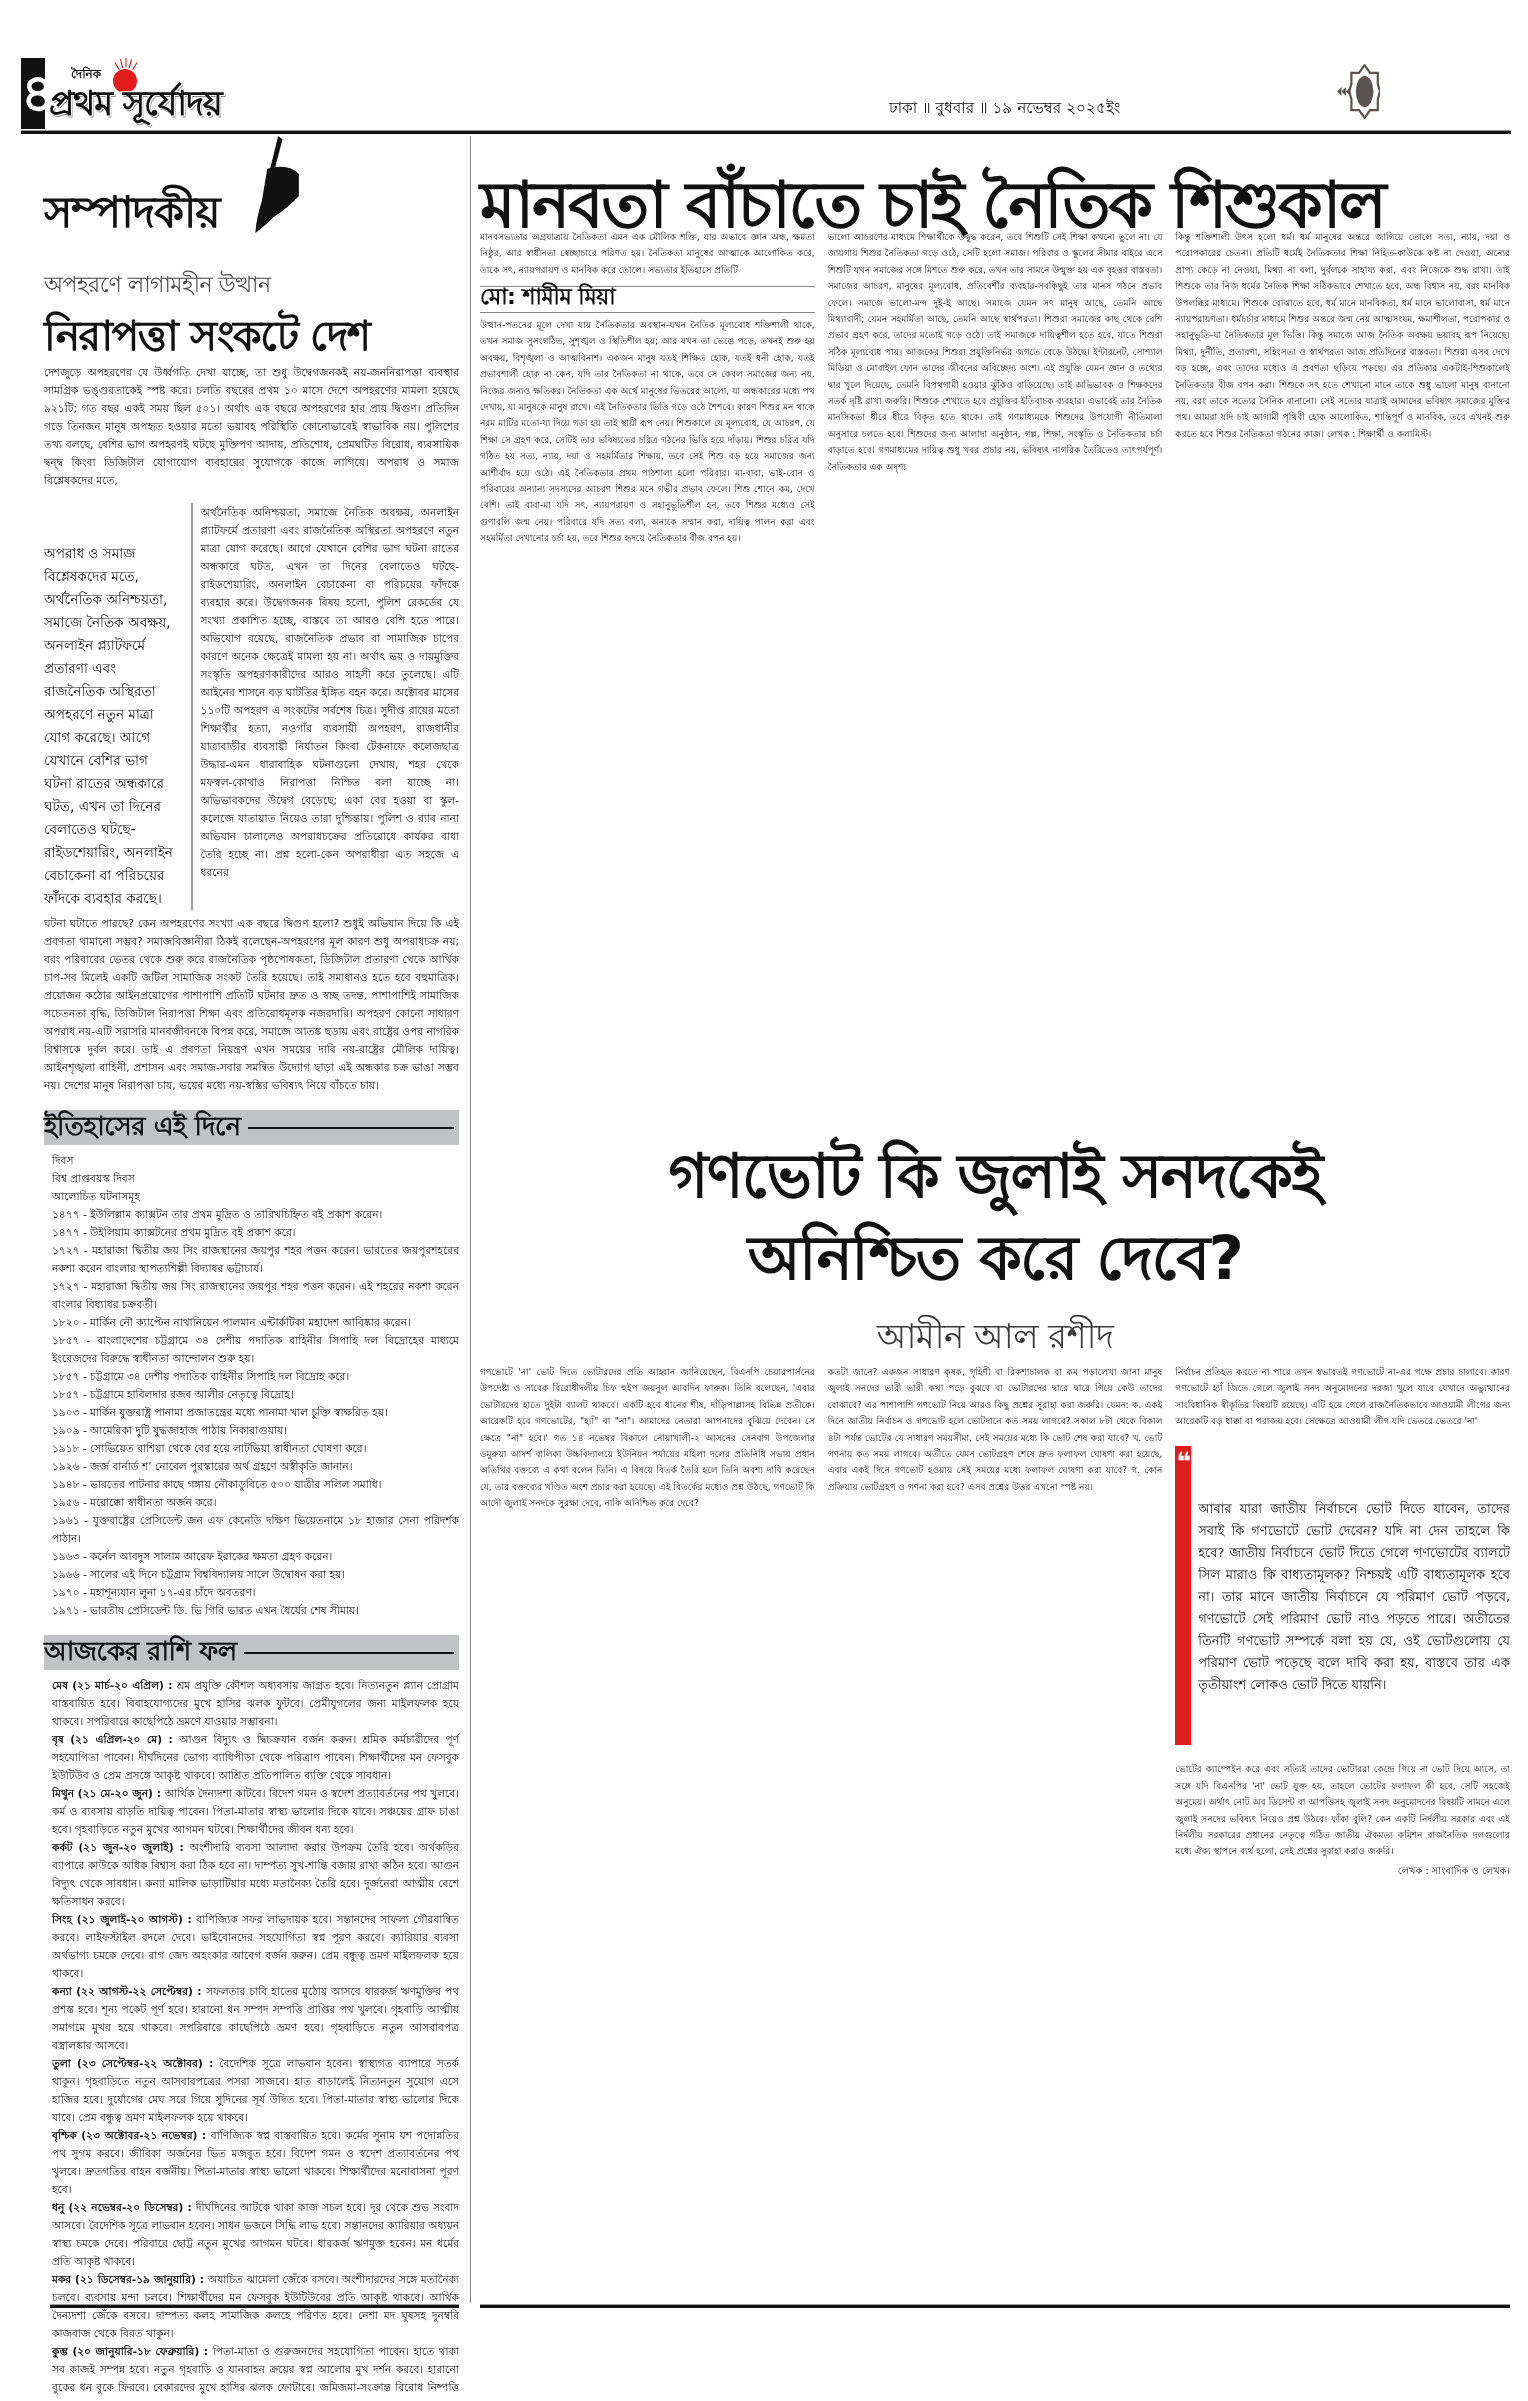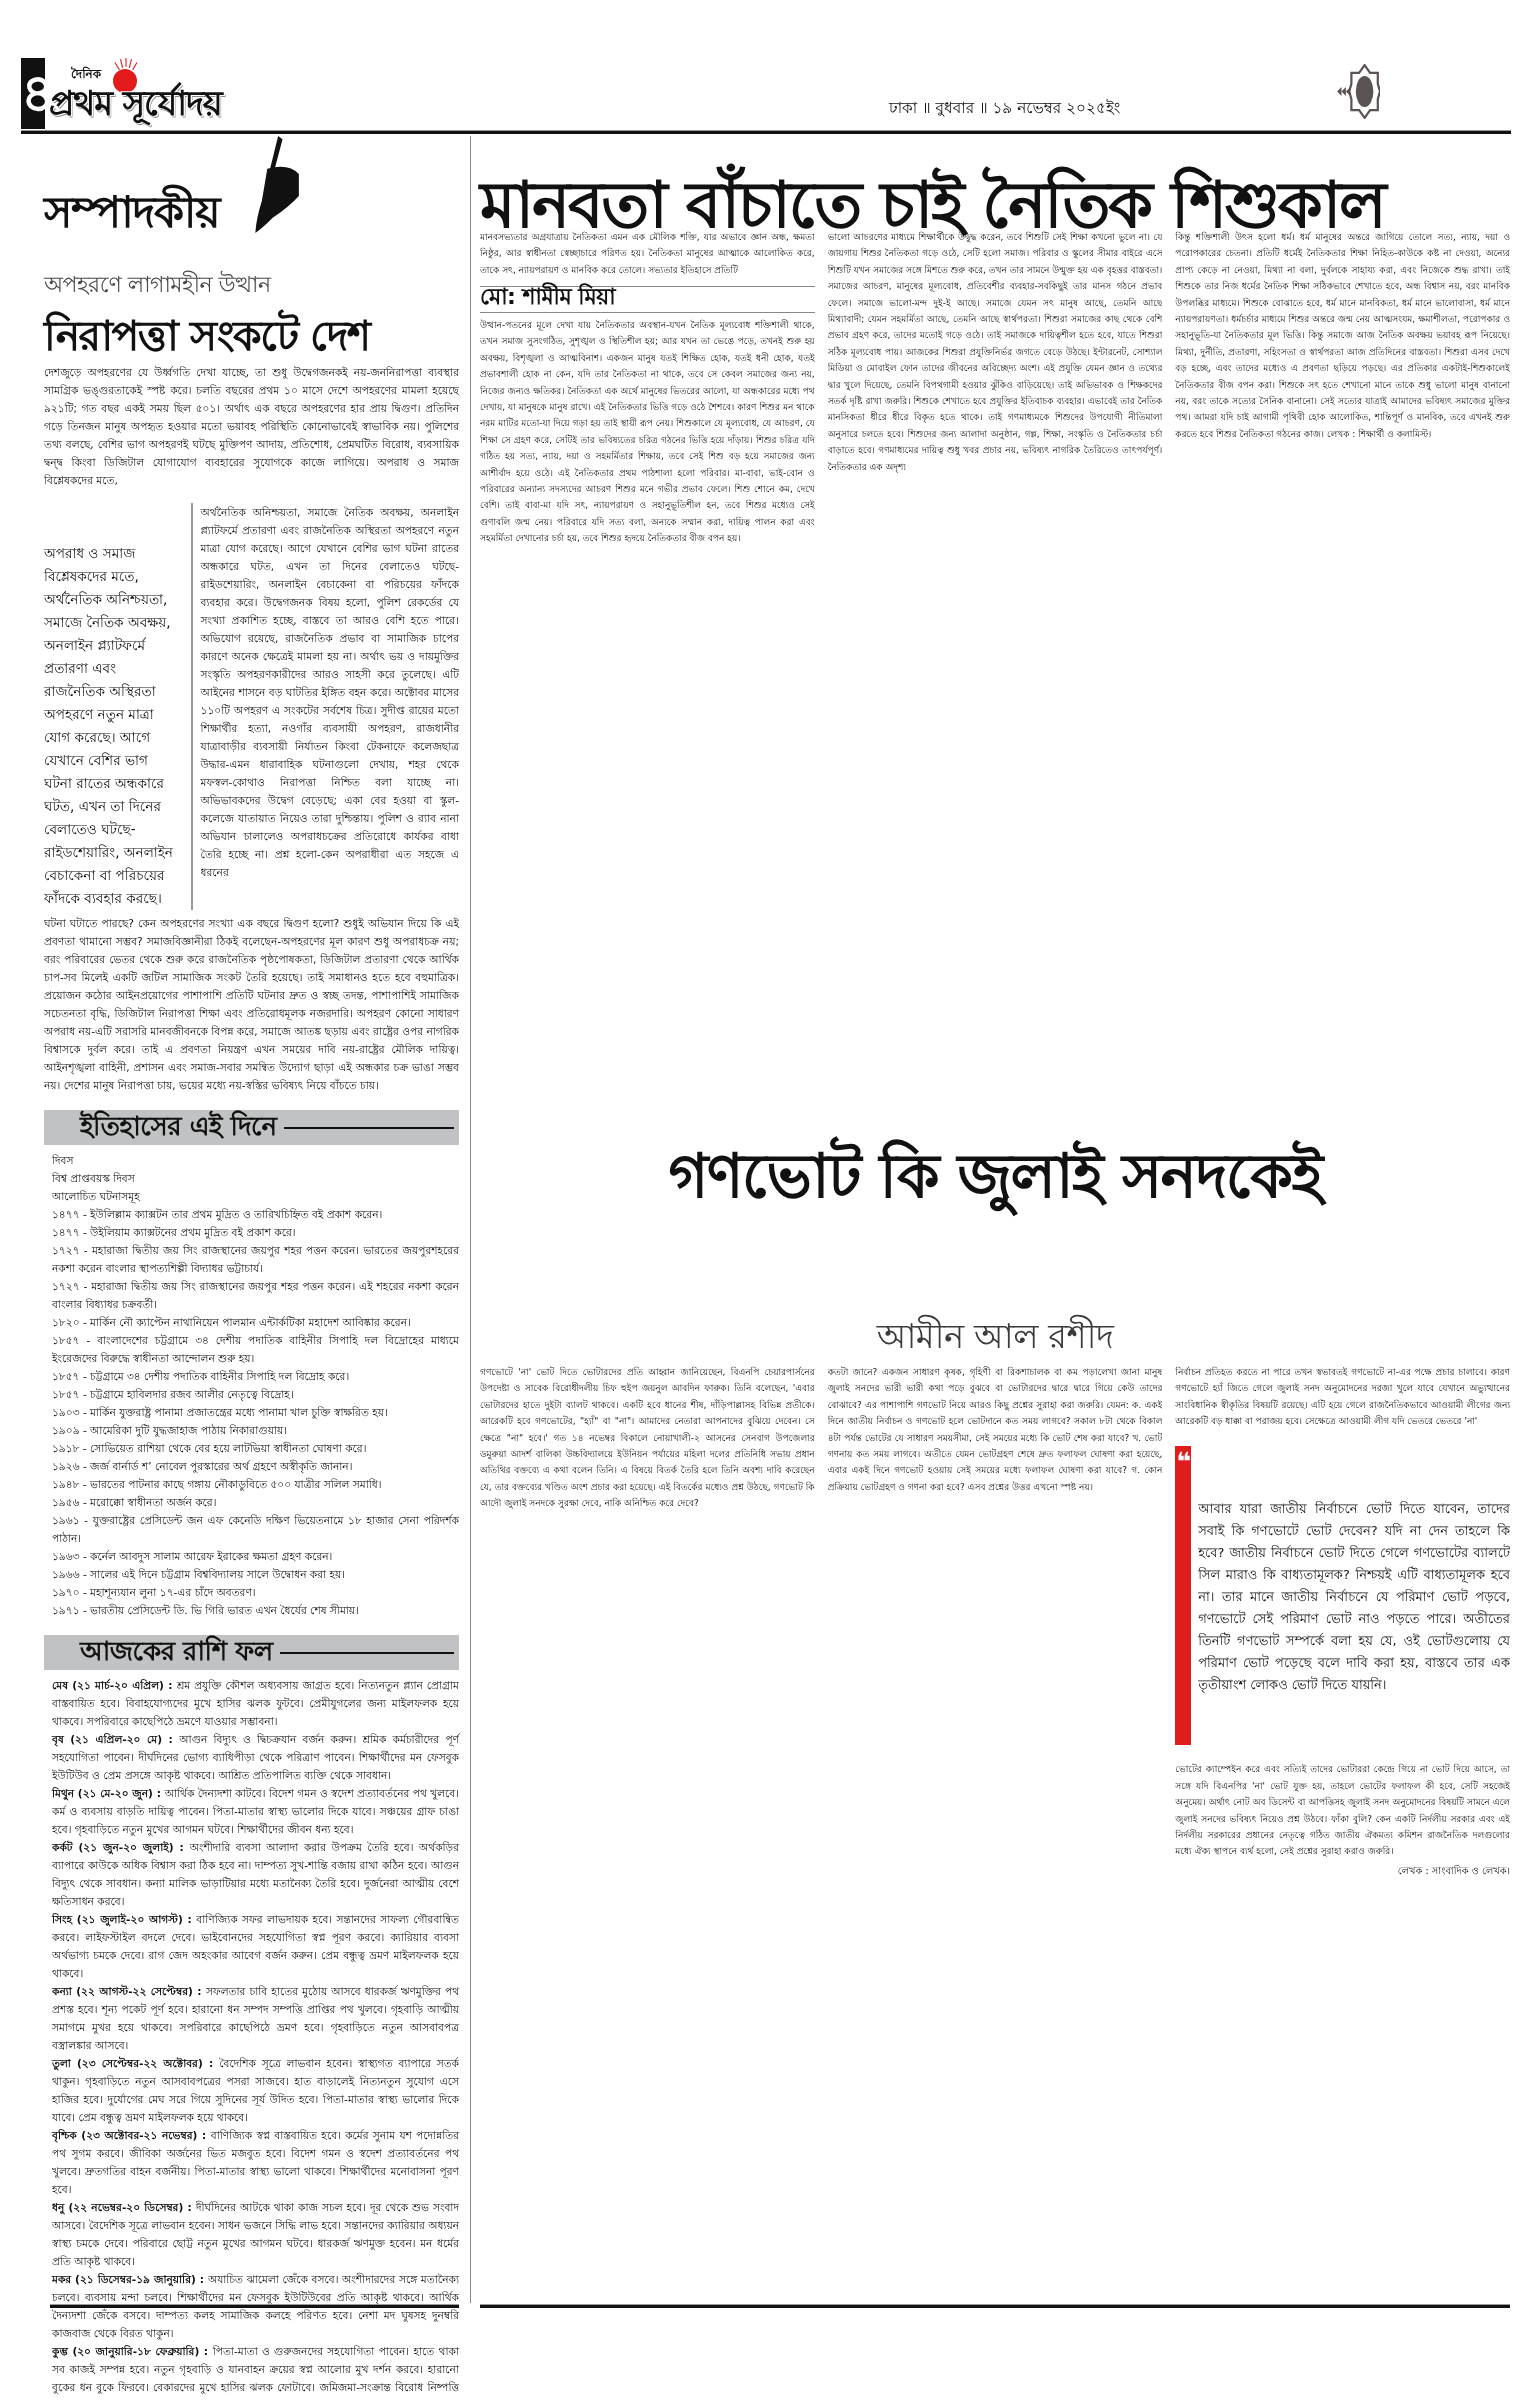--- a/index.html
+++ b/index.html
@@ -29,21 +29,21 @@
   .ed-banner .label { position: absolute; left: 0; top: 44px; font-size: 43px; font-weight: bold; letter-spacing: -1.1px; }
   .ed-banner .pen { position: absolute; left: 196px; top: 0; width: 60px; height: 98px; }
   .ed-kicker { font-size: 22px; color: #4a4a4a; margin-top: 33px; letter-spacing: -0.5px; }
   .ed-title { font-size: 41px; font-weight: bold; letter-spacing: -1.6px; margin-top: 9.8px; line-height: 1.1; }
   .ed-body { font-size: 10.6px; line-height: 18px; text-align: justify; margin-top: 4px; }
   .ed-split { display: flex; gap: 11px; margin-top: 1.1px; }
   .ed-quote { width: 136px; font-size: 13.6px; line-height: 23px; padding-top: 52px; flex-shrink: 0; }
   .ed-split .ed-body { flex: 1; margin-top: 13px; border-left: 2.2px double #999; padding-left: 7.6px; }
 
   .section-head { margin-top: 16.4px; height: 35px; background: #c0c2c3; display: flex; align-items: center; padding-left: 0; }
-  .section-head .txt { font-size: 26px; font-weight: bold; letter-spacing: -0.5px; white-space: nowrap; padding-right: 7.6px; padding-left: 36px; }
+  .section-head .txt { font-size: 26px; font-weight: bold; letter-spacing: -0.5px; white-space: nowrap; padding-right: 7.6px; }
   .section-head .line { flex: 1; height: 2.2px; background: #111; margin-right: 5.5px; }
   .list-text { font-size: 10.6px; line-height: 18px; margin-top: 5.5px; margin-left: 8px; }
   .list-text .it { text-align: justify; }
   .rashi .name { font-weight: bold; }
 
   .rule-bottom-left { position: absolute; left: 50px; top: 2304px; width: 409px; height: 3.8px; background: #111; border-top: 1.1px solid #999; }
   .rule-bottom-right { position: absolute; left: 480px; top: 2304px; width: 1030px; height: 3.8px; background: #111; border-top: 1.1px solid #999; }
 
   
   .art1-head { position: absolute; left: 480px; top: 143px; width: 1030px; text-align: left;
@@ -179,20 +179,21 @@
   <div class="col">
     <p>ভালো আচরণের মাধ্যমে শিক্ষার্থীকে উদ্বুদ্ধ করেন, তবে শিশুটি সেই শিক্ষা কখনো ভুলে না। যে জায়গায় শিশুর নৈতিকতা গড়ে ওঠে, সেটি হলো সমাজ। পরিবার ও স্কুলের সীমার বাইরে এসে শিশুটি যখন সমাজের সঙ্গে মিশতে শুরু করে, তখন তার সামনে উন্মুক্ত হয় এক বৃহত্তর বাস্তবতা। সমাজের আচরণ, মানুষের মূল্যবোধ, প্রতিবেশীর ব্যবহার-সবকিছুই তার মানস গঠনে প্রভাব ফেলে। সমাজে ভালো-মন্দ দুই-ই আছে। সমাজে যেমন সৎ মানুষ আছে, তেমনি আছে মিথ্যাবাদী; যেমন সহমর্মিতা আছে, তেমনি আছে স্বার্থপরতা। শিশুরা সমাজের কাছ থেকে বেশি প্রভাব গ্রহণ করে, তাদের মতোই গড়ে ওঠে। তাই সমাজকে দায়িত্বশীল হতে হবে, যাতে শিশুরা সঠিক মূল্যবোধ পায়। আজকের শিশুরা প্রযুক্তিনির্ভর জগতে বেড়ে উঠছে। ইন্টারনেট, সোশ্যাল মিডিয়া ও মোবাইল ফোন তাদের জীবনের অবিচ্ছেদ্য অংশ। এই প্রযুক্তি যেমন জ্ঞান ও তথ্যের দ্বার খুলে দিয়েছে, তেমনি বিপথগামী হওয়ার ঝুঁকিও বাড়িয়েছে। তাই অভিভাবক ও শিক্ষকদের সতর্ক দৃষ্টি রাখা জরুরি। শিশুকে শেখাতে হবে প্রযুক্তির ইতিবাচক ব্যবহার। এভাবেই তার নৈতিক মানসিকতা ধীরে ধীরে বিকৃত হতে থাকে। তাই গণমাধ্যমকে শিশুদের উপযোগী নীতিমালা অনুসারে চলতে হবে। শিশুদের জন্য আলাদা অনুষ্ঠান, গল্প, শিক্ষা, সংস্কৃতি ও নৈতিকতার চর্চা বাড়াতে হবে। গণমাধ্যমের দায়িত্ব শুধু খবর প্রচার নয়, ভবিষ্যৎ নাগরিক তৈরিতেও তাৎপর্যপূর্ণ। নৈতিকতার এক অদৃশ্য</p>
   </div>
   <div class="col">
     <p>কিন্তু শক্তিশালী উৎস হলো ধর্ম। ধর্ম মানুষের অন্তরে জাগিয়ে তোলে সত্য, ন্যায়, দয়া ও পরোপকারের চেতনা। প্রতিটি ধর্মেই নৈতিকতার শিক্ষা নিহিত-কাউকে কষ্ট না দেওয়া, অন্যের প্রাপ্য কেড়ে না নেওয়া, মিথ্যা না বলা, দুর্বলকে সাহায্য করা, এবং নিজেকে শুদ্ধ রাখা। তাই শিশুকে তার নিজ ধর্মের নৈতিক শিক্ষা সঠিকভাবে শেখাতে হবে, অন্ধ বিশ্বাস নয়, বরং মানবিক উপলব্ধির মাধ্যমে। শিশুকে বোঝাতে হবে, ধর্ম মানে মানবিকতা, ধর্ম মানে ভালোবাসা, ধর্ম মানে ন্যায়পরায়ণতা। ধর্মচর্চার মাধ্যমে শিশুর অন্তরে জন্ম নেয় আত্মসংযম, ক্ষমাশীলতা, পরোপকার ও সহানুভূতি-যা নৈতিকতার মূল ভিত্তি। কিন্তু সমাজে আজ নৈতিক অবক্ষয় ভয়াবহ রূপ নিয়েছে। মিথ্যা, দুর্নীতি, প্রতারণা, সহিংসতা ও স্বার্থপরতা আজ প্রতিদিনের বাস্তবতা। শিশুরা এসব দেখে বড় হচ্ছে, এবং তাদের মধ্যেও এ প্রবণতা ছড়িয়ে পড়ছে। এর প্রতিকার একটাই-শিশুকালেই নৈতিকতার বীজ বপন করা। শিশুকে সৎ হতে শেখানো মানে তাকে শুধু ভালো মানুষ বানানো নয়, বরং তাকে সত্যের সৈনিক বানানো। সেই সত্যের যাত্রাই আমাদের ভবিষ্যৎ সমাজের মুক্তির পথ। আমরা যদি চাই আগামী পৃথিবী হোক আলোকিত, শান্তিপূর্ণ ও মানবিক, তবে এখনই শুরু করতে হবে শিশুর নৈতিকতা গঠনের কাজ। লেখক : শিক্ষার্থী ও কলামিস্ট।</p>
   </div>
 </div>
 
 <div class="art2-head">
   <div>গণভোট কি জুলাই সনদকেই</div>
+  <div>অনিশ্চিত করে দেবে?</div>
 </div>
 <div class="art2-author">আমীন আল রশীদ</div>
 <div class="art2-cols">
   <div class="col">
     <p>গণভোটে 'না' ভোট দিতে ভোটারদের প্রতি আহ্বান জানিয়েছেন, বিএনপি চেয়ারপার্সনের উপদেষ্টা ও সাবেক বিরোধীদলীয় চিফ হুইপ জয়নুল আবদিন ফারুক। তিনি বলেছেন, 'এবার ভোটারদের হাতে দুইটা ব্যালট থাকবে। একটি হবে ধানের শীষ, দাঁড়িপাল্লাসহ বিভিন্ন প্রতীকে। আরেকটি হবে গণভোটের, "হ্যাঁ" বা "না"। আমাদের নেতারা আপনাদের বুঝিয়ে দেবেন। সে ক্ষেত্রে "না" হবে।' গত ১৪ নভেম্বর বিকালে নোয়াখালী-২ আসনের সেনবাগ উপজেলার ডমুরুয়া আদর্শ বালিকা উচ্চবিদ্যালয়ে ইউনিয়ন পর্যায়ের মহিলা দলের প্রতিনিধি সভায় প্রধান অতিথির বক্তব্যে এ কথা বলেন তিনি। এ বিষয়ে বিতর্ক তৈরি হলে তিনি অবশ্য দাবি করেছেন যে, তার বক্তব্যের খণ্ডিত অংশ প্রচার করা হয়েছে। এই বিতর্কের মধ্যেও প্রশ্ন উঠছে, গণভোট কি আদৌ জুলাই সনদকে সুরক্ষা দেবে, নাকি অনিশ্চিত করে দেবে?</p>
   </div>
   <div class="col">
     <p>কতটা জানে? একজন সাধারণ কৃষক, গৃহিণী বা রিকশাচালক বা কম পড়ালেখা জানা মানুষ জুলাই সনদের ভারী ভারী কথা পড়ে বুঝবে বা ভোটারদের দ্বারে দ্বারে গিয়ে কেউ তাদের বোঝাবে? এর পাশাপাশি গণভোট নিয়ে আরও কিছু প্রশ্নের সুরাহা করা জরুরি। যেমন: ক. একই দিনে জাতীয় নির্বাচন ও গণভোট হলে ভোটদানে কত সময় লাগবে? সকাল ৮টা থেকে বিকাল ৪টা পর্যন্ত ভোটের যে সাধারণ সময়সীমা, সেই সময়ের মধ্যে কি ভোট শেষ করা যাবে? খ. ভোট গণনায় কত সময় লাগবে। অতীতে যেমন ভোটগ্রহণ শেষে দ্রুত ফলাফল ঘোষণা করা হয়েছে, এবার একই দিনে গণভোট হওয়ায় সেই সময়ের মধ্যে ফলাফল ঘোষণা করা যাবে? গ. কোন প্রক্রিয়ায় ভোটগ্রহণ ও গণনা করা হবে? এসব প্রশ্নের উত্তর এখনো স্পষ্ট নয়।</p>
   </div>
   <div class="col">

